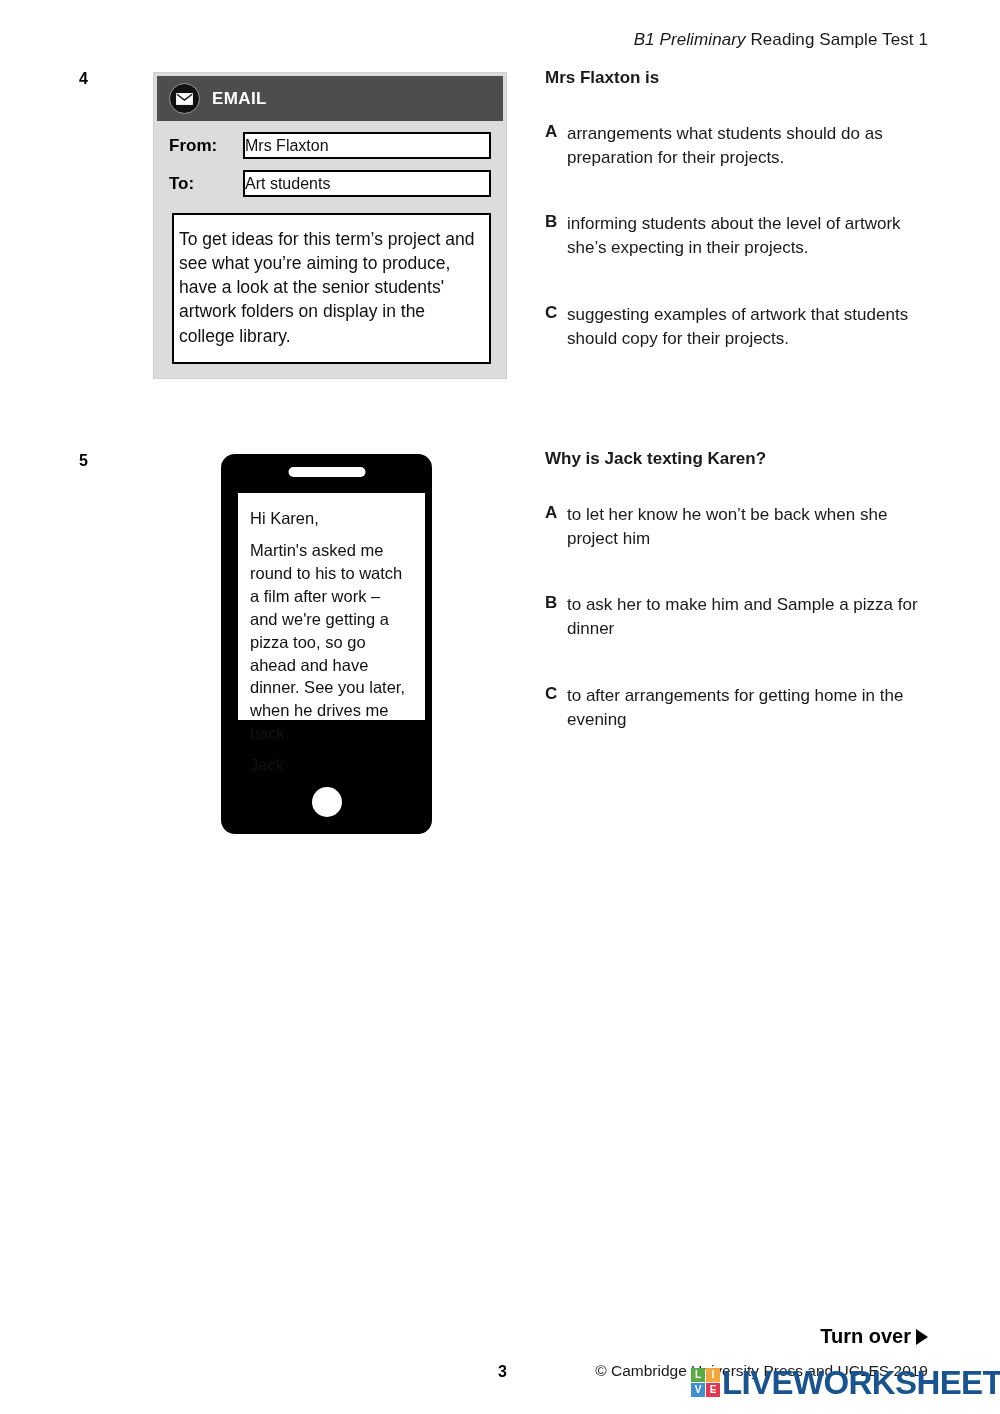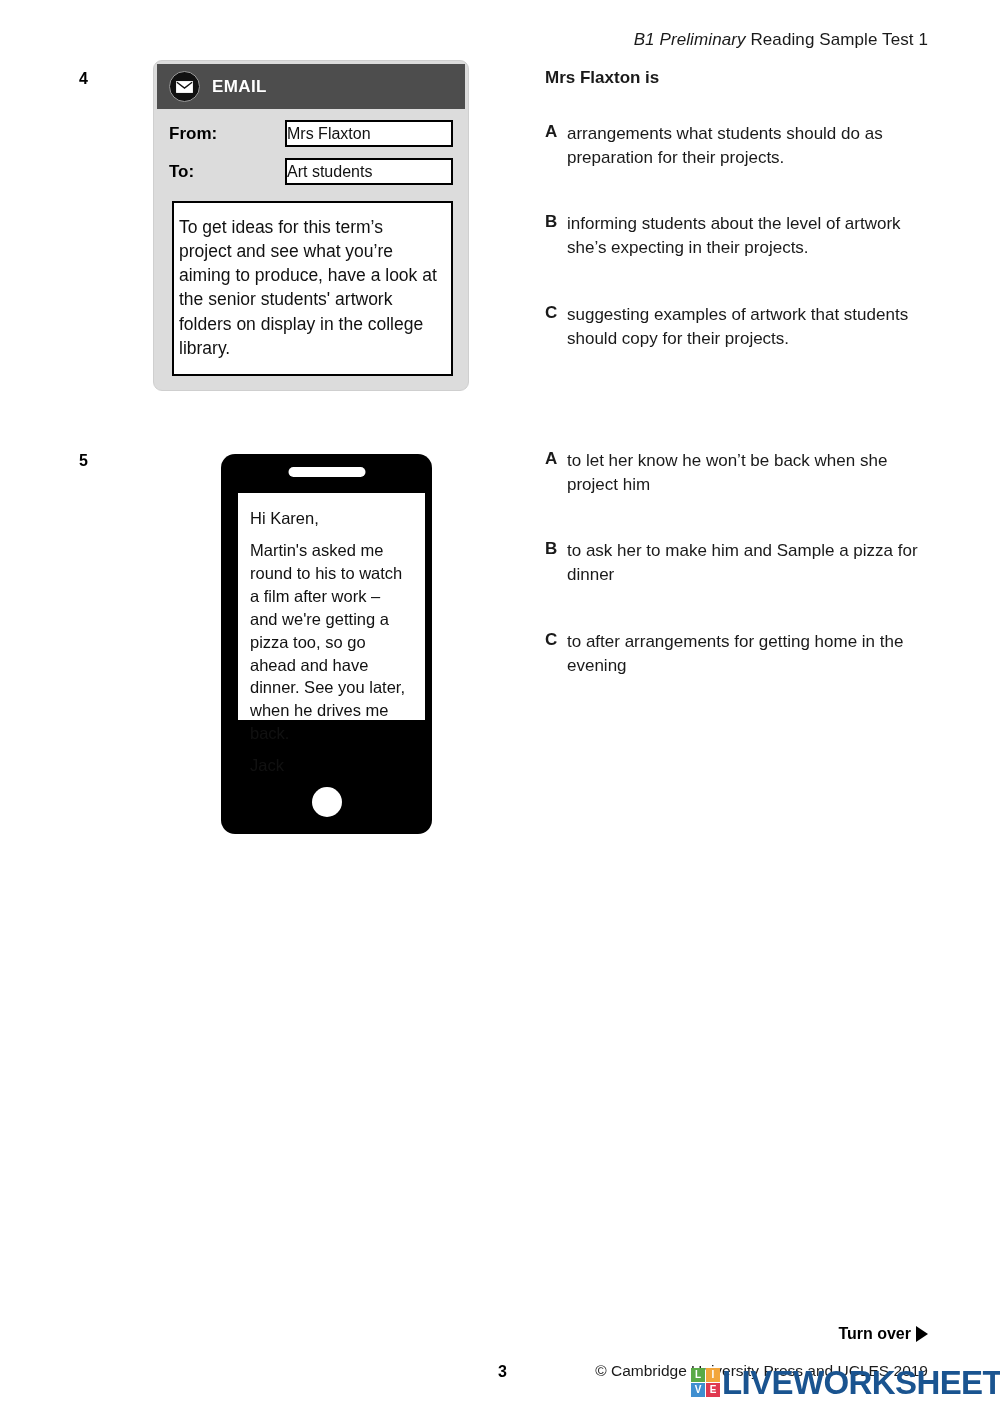--- a/index.html
+++ b/index.html
@@ -35,25 +35,25 @@
     font-size: 16px;
     color: #000;
   }
   #qnum-4 { left: 79px; top: 70px; }
   #qnum-5 { left: 79px; top: 452px; }
 
   
   .email-card {
     position: absolute;
     left: 153px;
-    top: 60px;
-    width: 316px;
+    top: 72px;
+    width: 354px;
     background: #dcdcdc;
     border: 1px solid #cfcfcf;
-    border-radius: 9px;
+    border-radius: 0;
     box-sizing: border-box;
     padding: 0 0 14px 0;
   }
   .email-header {
     background: #4d4d4d;
     height: 45px;
     margin: 3px 3px 0 3px;
     display: flex;
     align-items: center;
     padding-left: 12px;
@@ -76,21 +76,20 @@
     font-weight: bold;
     font-size: 17px;
     letter-spacing: 0.4px;
     margin-left: 12px;
   }
   .email-row {
     display: flex;
     align-items: center;
     margin: 0 15px;
     padding-top: 11px;
-    gap: 42px;
   }
   .email-label {
     font-weight: bold;
     font-size: 17px;
     width: 74px;
     flex: 0 0 auto;
     color: #000;
   }
   .email-field {
     flex: 1 1 auto;
@@ -192,21 +191,21 @@
     line-height: 1.42;
     color: #1a1a1a;
   }
 
   
   .turn-over {
     position: absolute;
     right: 72px;
     top: 1325px;
     font-weight: bold;
-    font-size: 16px;
+    font-size: 20px;
     color: #000;
     display: flex;
     align-items: center;
     gap: 5px;
     white-space: nowrap;
   }
   .tri {
     width: 0; height: 0;
     border-left: 12px solid #000;
     border-top: 8px solid transparent;
@@ -319,20 +318,21 @@
   <div class="phone-speaker"></div>
   <div class="phone-screen">
     <p>Hi Karen,</p>
     <p>Martin's asked me round to his to watch a film after work – and we're getting a pizza too, so go ahead and have dinner. See you later, when he drives me back.</p>
     <p>Jack</p>
   </div>
   <div class="phone-home"></div>
 </div>
 
 <div class="qcol" id="qcol-5">
+  <div class="stem">Why is Jack texting Karen?</div>
 
   <div class="option">
     <span class="opt-letter">A</span>
     <span class="opt-text">to let her know he won’t be back when she project him</span>
   </div>
   <div class="option">
     <span class="opt-letter">B</span>
     <span class="opt-text">to ask her to make him and Sample a pizza for dinner</span>
   </div>
   <div class="option">

